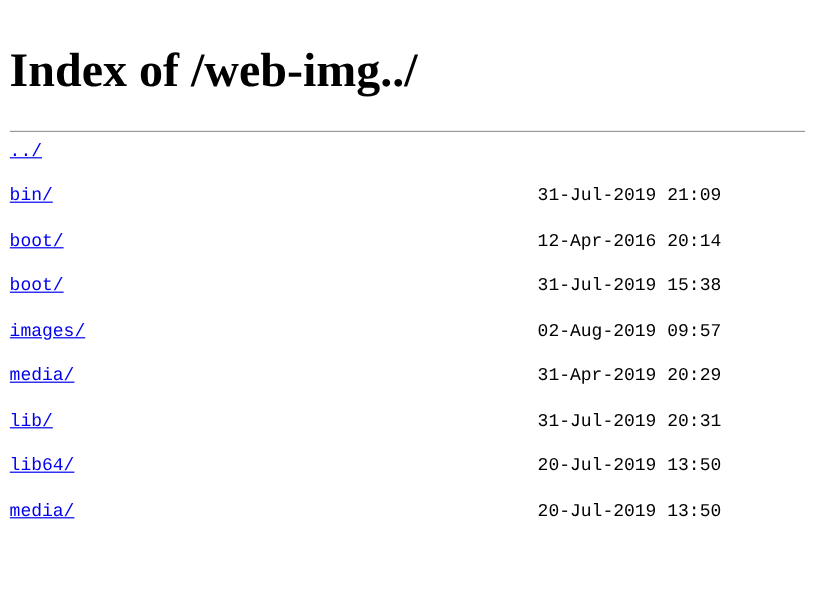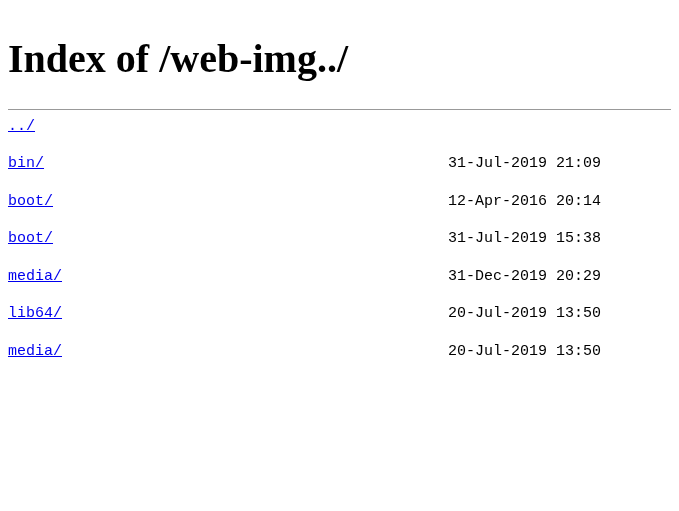--- a/index.html
+++ b/index.html
@@ -41,21 +41,23 @@
   </style>
 </head>
 <body>
 
 <h1>Index of /web-img../</h1>
 <hr>
 <pre id="listing"><span class="row"><span class="name-col"><a href="#">../</a></span></span>
 <span class="row"><span class="name-col"><a href="#">bin/</a></span><span class="date-col">31-Jul-2019 21:09</span></span>
 <span class="row"><span class="name-col"><a href="#">boot/</a></span><span class="date-col">12-Apr-2016 20:14</span></span>
 <span class="row"><span class="name-col"><a href="#">boot/</a></span><span class="date-col">31-Jul-2019 15:38</span></span>
-<span class="row"><span class="name-col"><a href="#">media/</a></span><span class="date-col">31-Dec-2019 20:29</span></span>
+<span class="row"><span class="name-col"><a href="#">images/</a></span><span class="date-col">02-Aug-2019 09:57</span></span>
+<span class="row"><span class="name-col"><a href="#">media/</a></span><span class="date-col">31-Apr-2019 20:29</span></span>
+<span class="row"><span class="name-col"><a href="#">lib/</a></span><span class="date-col">31-Jul-2019 20:31</span></span>
 <span class="row"><span class="name-col"><a href="#">lib64/</a></span><span class="date-col">20-Jul-2019 13:50</span></span>
 <span class="row"><span class="name-col"><a href="#">media/</a></span><span class="date-col">20-Jul-2019 13:50</span></span>
 
 
 
 
 
 
 
 

